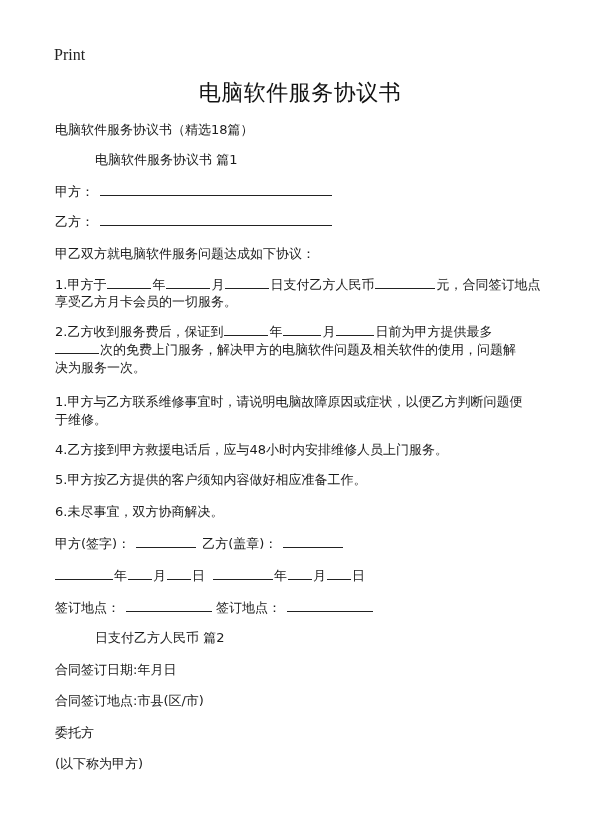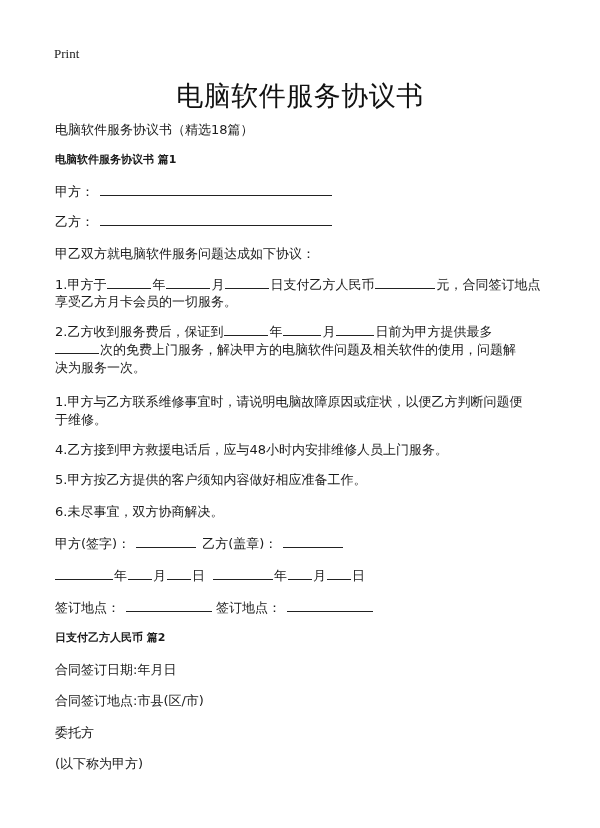--- a/index.html
+++ b/index.html
@@ -5,31 +5,31 @@
   html, body { margin: 0; padding: 0; background: #ffffff; }
   body {
     width: 600px; height: 828px; overflow: hidden; position: relative;
     font-family: "DejaVu Sans", "Liberation Sans", sans-serif;
     color: #111111;
   }
   .page { position: absolute; left: 0; top: 0; width: 600px; height: 828px; }
   .print {
     position: absolute; left: 54px; top: 46px;
     font-family: "Liberation Serif", "DejaVu Serif", serif;
-    font-size: 13px; color: #222;
+    font-size: 16px; color: #222;
   }
   .title {
     position: absolute; left: 0; width: 600px; top: 78px; text-align: center;
-    font-size: 27px; font-weight: normal; color: #111; letter-spacing: 0.5px;
+    font-size: 22px; font-weight: normal; color: #111; letter-spacing: 0.5px;
   }
   .line {
     position: absolute; left: 55px; font-size: 13px; line-height: 17px;
     white-space: nowrap; color: #1a1a1a;
   }
-  .bold { font-weight: bold; font-size: 11px; }
+  .bold { font-weight: normal; font-size: 13px; margin-left: 40px; }
   .ul {
     display: inline-block; border-bottom: 1px solid #222; height: 12px;
     vertical-align: baseline; margin: 0 1px;
   }
 </style>
 </head>
 <body>
 
 <div class="page">
 

